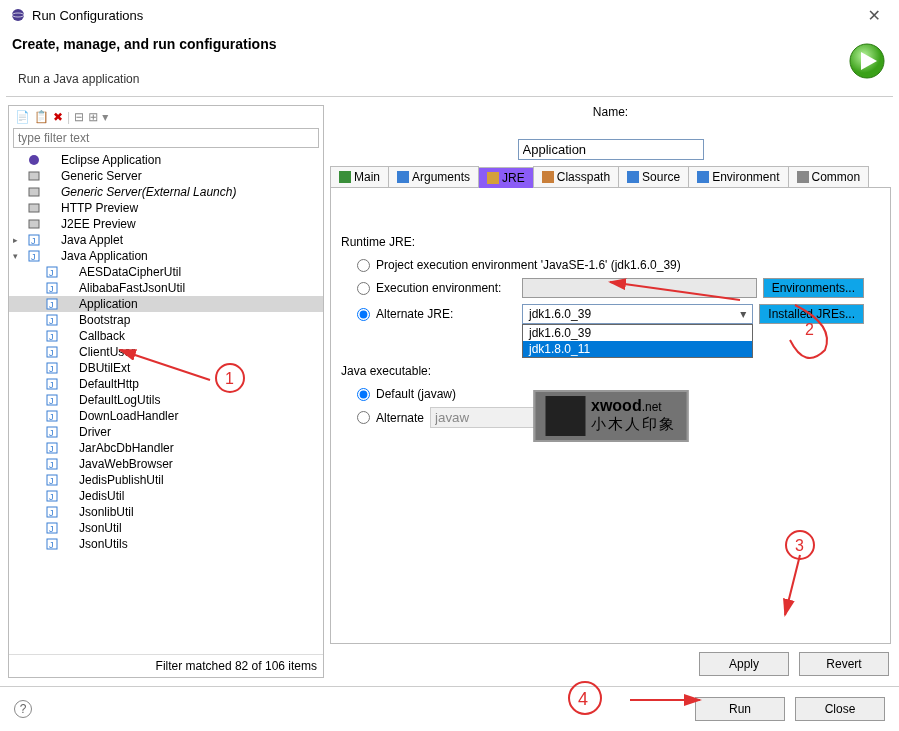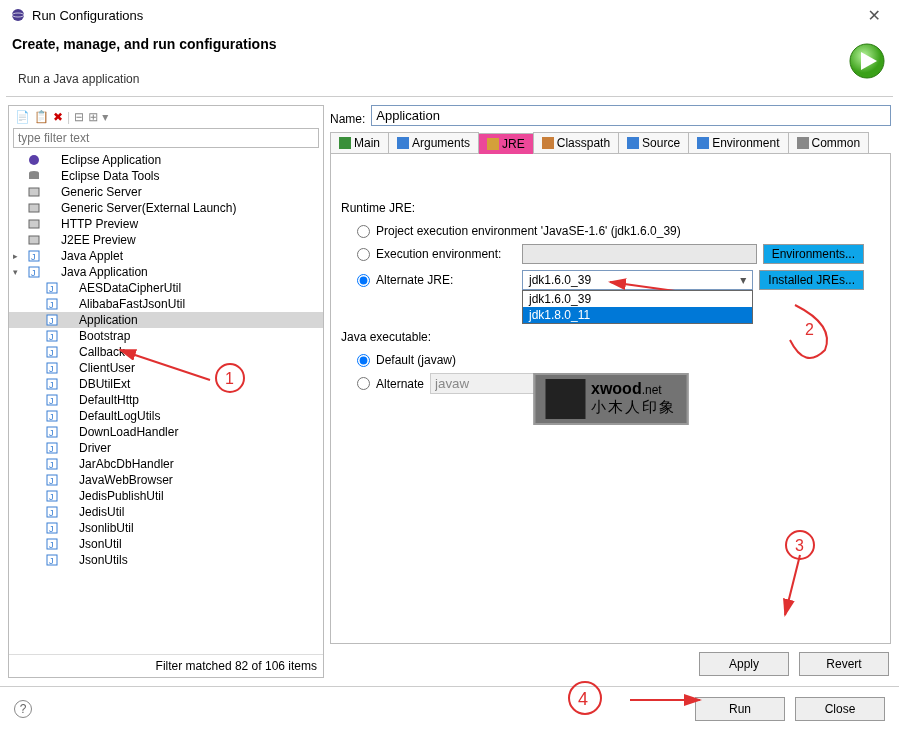--- a/index.html
+++ b/index.html
@@ -21,25 +21,25 @@
 .toolbar span { color: #888; cursor: pointer; }
 .filter-input { border: 1px solid #bbb; margin: 0 4px; padding: 2px 4px; font-size: 12px; color: #888; }
 .tree { flex: 1; overflow-y: auto; padding: 4px 0; }
 .tree-row { padding: 1px 4px 1px 18px; display: flex; align-items: center; gap: 20px; cursor: pointer; white-space: nowrap; }
 .tree-row.l2 { padding-left: 36px; }
 .tree-row.selected { background: #d6d6d6; }
 .tree-icon { width: 14px; height: 14px; display: inline-flex; align-items: center; justify-content: center; font-size: 10px; }
 .expand { position: absolute; margin-left: -14px; color: #666; font-size: 9px; }
 .filter-status { padding: 4px 6px; border-top: 1px solid #ddd; text-align: right; }
 .right { flex: 1; display: flex; flex-direction: column; }
-.name-row { display: flex; align-items: flex-end; gap: 6px; padding-bottom: 6px; }
+.name-row { display: flex; align-items: center; gap: 20px; padding-bottom: 6px; flex-direction: column; }
 .name-row input { flex: 1; border: 1px solid #7a99bf; padding: 2px 4px; font-size: 13px; }
 .tabs { display: flex; border-bottom: 1px solid #bbb; }
 .tab { padding: 3px 8px; border: 1px solid #bbb; border-bottom: none; margin-right: -1px; background: #f7f7f7; cursor: pointer; display: flex; align-items: center; gap: 3px; font-size: 12px; }
-.tab.active { background: #ec4899; position: relative; top: 1px; }
+.tab.active { background: #8b5cf6; position: relative; top: 1px; }
 .tab-icon { width: 12px; height: 12px; }
 .content { flex: 1; border: 1px solid #bbb; border-top: none; padding: 10px; position: relative; background: #fff; }
 .section-label { margin-bottom: 6px; margin-top: 37px; }
 .radio-row { display: flex; align-items: center; gap: 6px; padding: 3px 16px; }
 .radio-row input[type="radio"] { margin: 0; }
 .env-select { flex: 1; border: 1px solid #999; background: #e8e8e8; height: 20px; }
 .btn-small { border: 1px solid #999; background: #0ea5e9; padding: 2px 8px; cursor: pointer; font-size: 12px; }
 .jre-dropdown { position: relative; flex: 1; }
 .jre-dropdown-btn { border: 1px solid #7a99bf; background: #fff; padding: 2px 6px; display: flex; justify-content: space-between; align-items: center; cursor: pointer; }
 .jre-dropdown-list { position: absolute; top: 100%; left: 0; right: 0; border: 1px solid #666; background: #fff; z-index: 10; }
@@ -106,35 +106,26 @@
             <span class="tree-icon">
               <svg width="14" height="14">
                 <circle cx="7" cy="7" r="5" fill="#5a3fa8"></circle>
               </svg>
             </span>
             <span>Eclipse Application</span>
           </div>
           <div class="tree-row" style="position: relative;">
             <span class="tree-icon">
               <svg width="14" height="14">
-                <ellipse cx="7" cy="4" rx="5" ry="2" fill="#888"></ellipse>
-                <rect x="2" y="4" width="10" height="6" fill="#888"></rect>
-              </svg>
-            </span>
-            <span>Eclipse Data Tools</span>
-          </div>
-          <div class="tree-row" style="position: relative;">
-            <span class="tree-icon">
-              <svg width="14" height="14">
                 <rect x="2" y="3" width="10" height="8" fill="#ccc" stroke="#666"></rect>
               </svg>
             </span>
             <span>Generic Server</span>
           </div>
-          <div class="tree-row" style="position: relative;">
+          <div class="tree-row" style="position: relative; font-style: italic;">
             <span class="tree-icon">
               <svg width="14" height="14">
                 <rect x="2" y="3" width="10" height="8" fill="#ccc" stroke="#666"></rect>
               </svg>
             </span>
             <span>Generic Server(External Launch)</span>
           </div>
           <div class="tree-row" style="position: relative;">
             <span class="tree-icon">
               <svg width="14" height="14">

